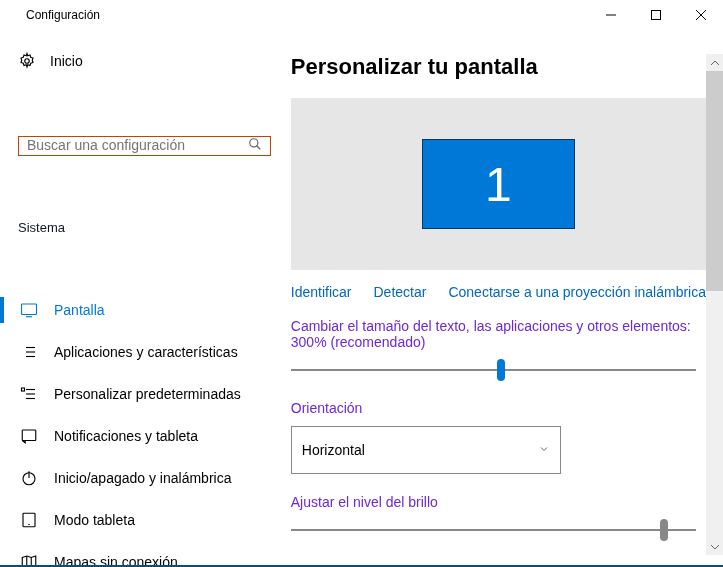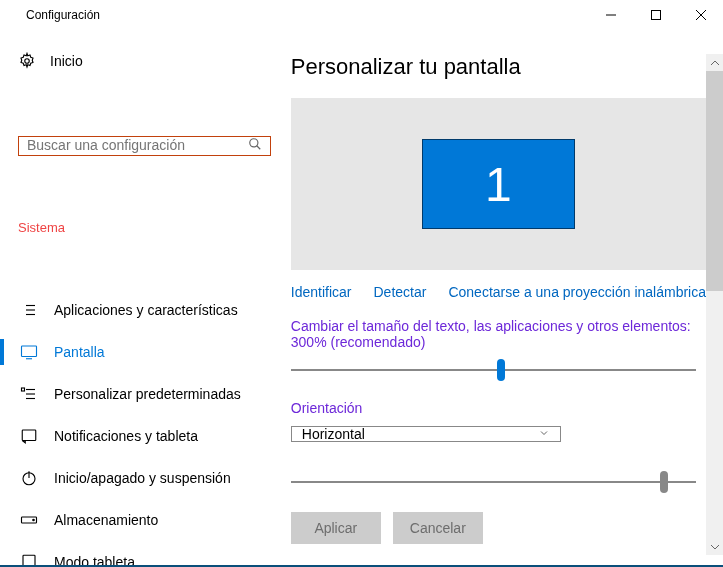--- a/index.html
+++ b/index.html
@@ -8,39 +8,39 @@
   .titlebar { display: flex; align-items: center; height: 30px; font-size: 12px; padding-left: 26px; color: #000; }
   .title-text { flex: 1; }
   .titlebar-controls { display: flex; }
   .titlebar-controls div { width: 45px; height: 30px; display: flex; align-items: center; justify-content: center; cursor: default; }
   .titlebar-controls svg { display: block; }
   .content { display: flex; flex: 1; overflow: hidden; }
   .sidebar { width: 320px; padding: 18px 10px 13px 18px; display: flex; flex-direction: column; gap: 44px; }
   .home-row { display: flex; align-items: center; gap: 14px; font-size: 14px; margin-bottom: 18px; cursor: default; padding: 4px 0; }
   .searchbox { display: flex; align-items: flex-start; border: 1px solid #c2410c; height: 48px; padding: 0 8px; margin-bottom: 20px; }
   .searchbox input { border: none; outline: none; flex: 1; font-size: 14px; background: transparent; }
-  .section-label { font-size: 13px; color: #ef4444; margin-bottom: 10px; }
+  .section-label { font-size: 13px; color: #0f172a; margin-bottom: 10px; }
   .nav { display: flex; flex-direction: column; }
   .nav-item { display: flex; align-items: center; gap: 16px; height: 42px; font-size: 14px; cursor: default; padding-left: 2px; }
   .nav-item.active { color: #0078d7; position: relative; }
   .nav-item.active::before { content: ""; position: absolute; left: -18px; top: 8px; bottom: 8px; width: 4px; background: #0078d7; }
   .nav-icon { width: 18px; height: 18px; display: flex; align-items: center; justify-content: center; flex-shrink: 0; }
   .main { flex: 1; padding: 24px 0 10px 10px; position: relative; display: flex; }
   .main-scroll { flex: 1; overflow: hidden; }
-  .main h1 { font-weight: 400; font-size: 22px; margin-bottom: 18px; }
+  .main h1 { font-weight: 700; font-size: 22px; margin-bottom: 18px; }
   .display-preview { background: #e6e6e6; height: 172px; display: flex; align-items: center; justify-content: center; margin-right: 0; }
   .monitor { width: 153px; height: 90px; background: #0078d7; border: 1px solid #003a6b; display: flex; align-items: center; justify-content: center; color: #fff; font-size: 48px; font-weight: 300; }
   .link-row { display: flex; gap: 22px; margin: 14px 0 18px 0; font-size: 14px; }
   .link-row span { color: #0067c0; cursor: default; white-space: nowrap; }
   .label { font-size: 14px; margin-bottom: 10px; color: #6d28d9; }
   .slider-track { position: relative; height: 20px; margin-bottom: 20px; margin-right: 10px; }
   .slider-line { position: absolute; left: 0; right: 0; top: 50%; height: 2px; background: #888; transform: translateY(-50%); }
   .slider-thumb { position: absolute; top: 50%; width: 8px; height: 22px; background: #0078d7; border-radius: 4px; transform: translate(-50%, -50%); }
   .slider-thumb.gray { background: #888; }
-  .select { border: 1px solid #888; height: 16px; width: 270px; display: flex; align-items: center; justify-content: space-between; padding: 0 10px; font-size: 14px; margin-bottom: 30px; cursor: default; }
+  .select { border: 1px solid #888; height: 48px; width: 270px; display: flex; align-items: center; justify-content: space-between; padding: 0 10px; font-size: 14px; margin-bottom: 20px; cursor: default; }
   .btn-row { display: flex; gap: 12px; margin-top: 6px; }
   .btn { background: #ccc; color: #6d6d6d; border: none; height: 32px; width: 90px; font-size: 14px; cursor: default; }
   .scrollbar { width: 17px; background: #f0f0f0; display: flex; flex-direction: column; }
   .scroll-arrow { height: 17px; display: flex; align-items: center; justify-content: center; }
   .scroll-thumb { background: #ccc; flex: 0 0 auto; }
   .scroll-track { flex: 1; }
 </style>
 </head>
 <body>
 
@@ -83,42 +83,42 @@
         <input type="text" placeholder="Buscar una configuración" style="">
         <span><svg width="14" height="14" viewBox="0 0 24 24" fill="none" stroke="#666" stroke-width="2">
               <circle cx="10" cy="10" r="7"></circle>
               <line x1="21" y1="21" x2="15" y2="15"></line>
             </svg></span>
       </div>
 
       <div class="section-label">Sistema</div>
 
       <div class="nav">
+        <div class="nav-item active">
+          <span class="nav-icon">
+              <svg width="18" height="18" viewBox="0 0 24 24" fill="none" stroke="#0078d7" stroke-width="1.5">
+                <rect x="2" y="4" width="20" height="14" rx="1"></rect>
+                <line x1="8" y1="21" x2="16" y2="21"></line>
+              </svg>
+            </span>
+          <span>Pantalla</span>
+        </div>
         <div class="nav-item">
           <span class="nav-icon">
               <svg width="18" height="18" viewBox="0 0 24 24" fill="none" stroke="#000" stroke-width="1.5">
                 <line x1="4" y1="6" x2="4" y2="6" stroke-width="3"></line>
                 <line x1="8" y1="6" x2="20" y2="6"></line>
                 <line x1="4" y1="12" x2="4" y2="12" stroke-width="3"></line>
                 <line x1="8" y1="12" x2="20" y2="12"></line>
                 <line x1="4" y1="18" x2="4" y2="18" stroke-width="3"></line>
                 <line x1="8" y1="18" x2="20" y2="18"></line>
               </svg>
             </span>
           <span>Aplicaciones y características</span>
         </div>
-        <div class="nav-item active">
-          <span class="nav-icon">
-              <svg width="18" height="18" viewBox="0 0 24 24" fill="none" stroke="#0078d7" stroke-width="1.5">
-                <rect x="2" y="4" width="20" height="14" rx="1"></rect>
-                <line x1="8" y1="21" x2="16" y2="21"></line>
-              </svg>
-            </span>
-          <span>Pantalla</span>
-        </div>
         <div class="nav-item">
           <span class="nav-icon">
               <svg width="18" height="18" viewBox="0 0 24 24" fill="none" stroke="#000" stroke-width="1.5">
                 <line x1="8" y1="6" x2="20" y2="6"></line>
                 <line x1="8" y1="12" x2="20" y2="12"></line>
                 <line x1="8" y1="18" x2="20" y2="18"></line>
                 <rect x="2" y="4" width="4" height="4"></rect>
               </svg>
             </span>
           <span>Personalizar predeterminadas</span>
@@ -132,30 +132,21 @@
             </span>
           <span>Notificaciones y tableta</span>
         </div>
         <div class="nav-item">
           <span class="nav-icon">
               <svg width="18" height="18" viewBox="0 0 24 24" fill="none" stroke="#000" stroke-width="1.5">
                 <circle cx="12" cy="13" r="8"></circle>
                 <line x1="12" y1="3" x2="12" y2="12"></line>
               </svg>
             </span>
-          <span>Inicio/apagado y suspensión</span>
-        </div>
-        <div class="nav-item">
-          <span class="nav-icon">
-              <svg width="18" height="18" viewBox="0 0 24 24" fill="none" stroke="#000" stroke-width="1.5">
-                <rect x="2" y="8" width="20" height="8" rx="1"></rect>
-                <circle cx="18" cy="12" r="1" fill="#000"></circle>
-              </svg>
-            </span>
-          <span>Almacenamiento</span>
+          <span>Inicio/apagado y inalámbrica</span>
         </div>
         <div class="nav-item">
           <span class="nav-icon">
               <svg width="18" height="18" viewBox="0 0 24 24" fill="none" stroke="#000" stroke-width="1.5">
                 <rect x="4" y="3" width="16" height="18" rx="1"></rect>
                 <line x1="11" y1="18" x2="13" y2="18"></line>
               </svg>
             </span>
           <span>Modo tableta</span>
         </div>
@@ -195,20 +186,21 @@
         </div>
 
         <div class="label">Orientación</div>
         <div class="select">
           <span>Horizontal</span>
           <span><svg width="12" height="12" viewBox="0 0 24 24" fill="none" stroke="#333" stroke-width="1.5">
                 <polyline points="6 9 12 15 18 9"></polyline>
               </svg></span>
         </div>
 
+        <div class="label">Ajustar el nivel del brillo</div>
         <div class="slider-track">
           <div class="slider-line"></div>
           <div class="slider-thumb gray" style="left:92%"></div>
         </div>
 
         <div class="btn-row">
           <button class="btn">Aplicar</button>
           <button class="btn">Cancelar</button>
         </div>
       </div>

